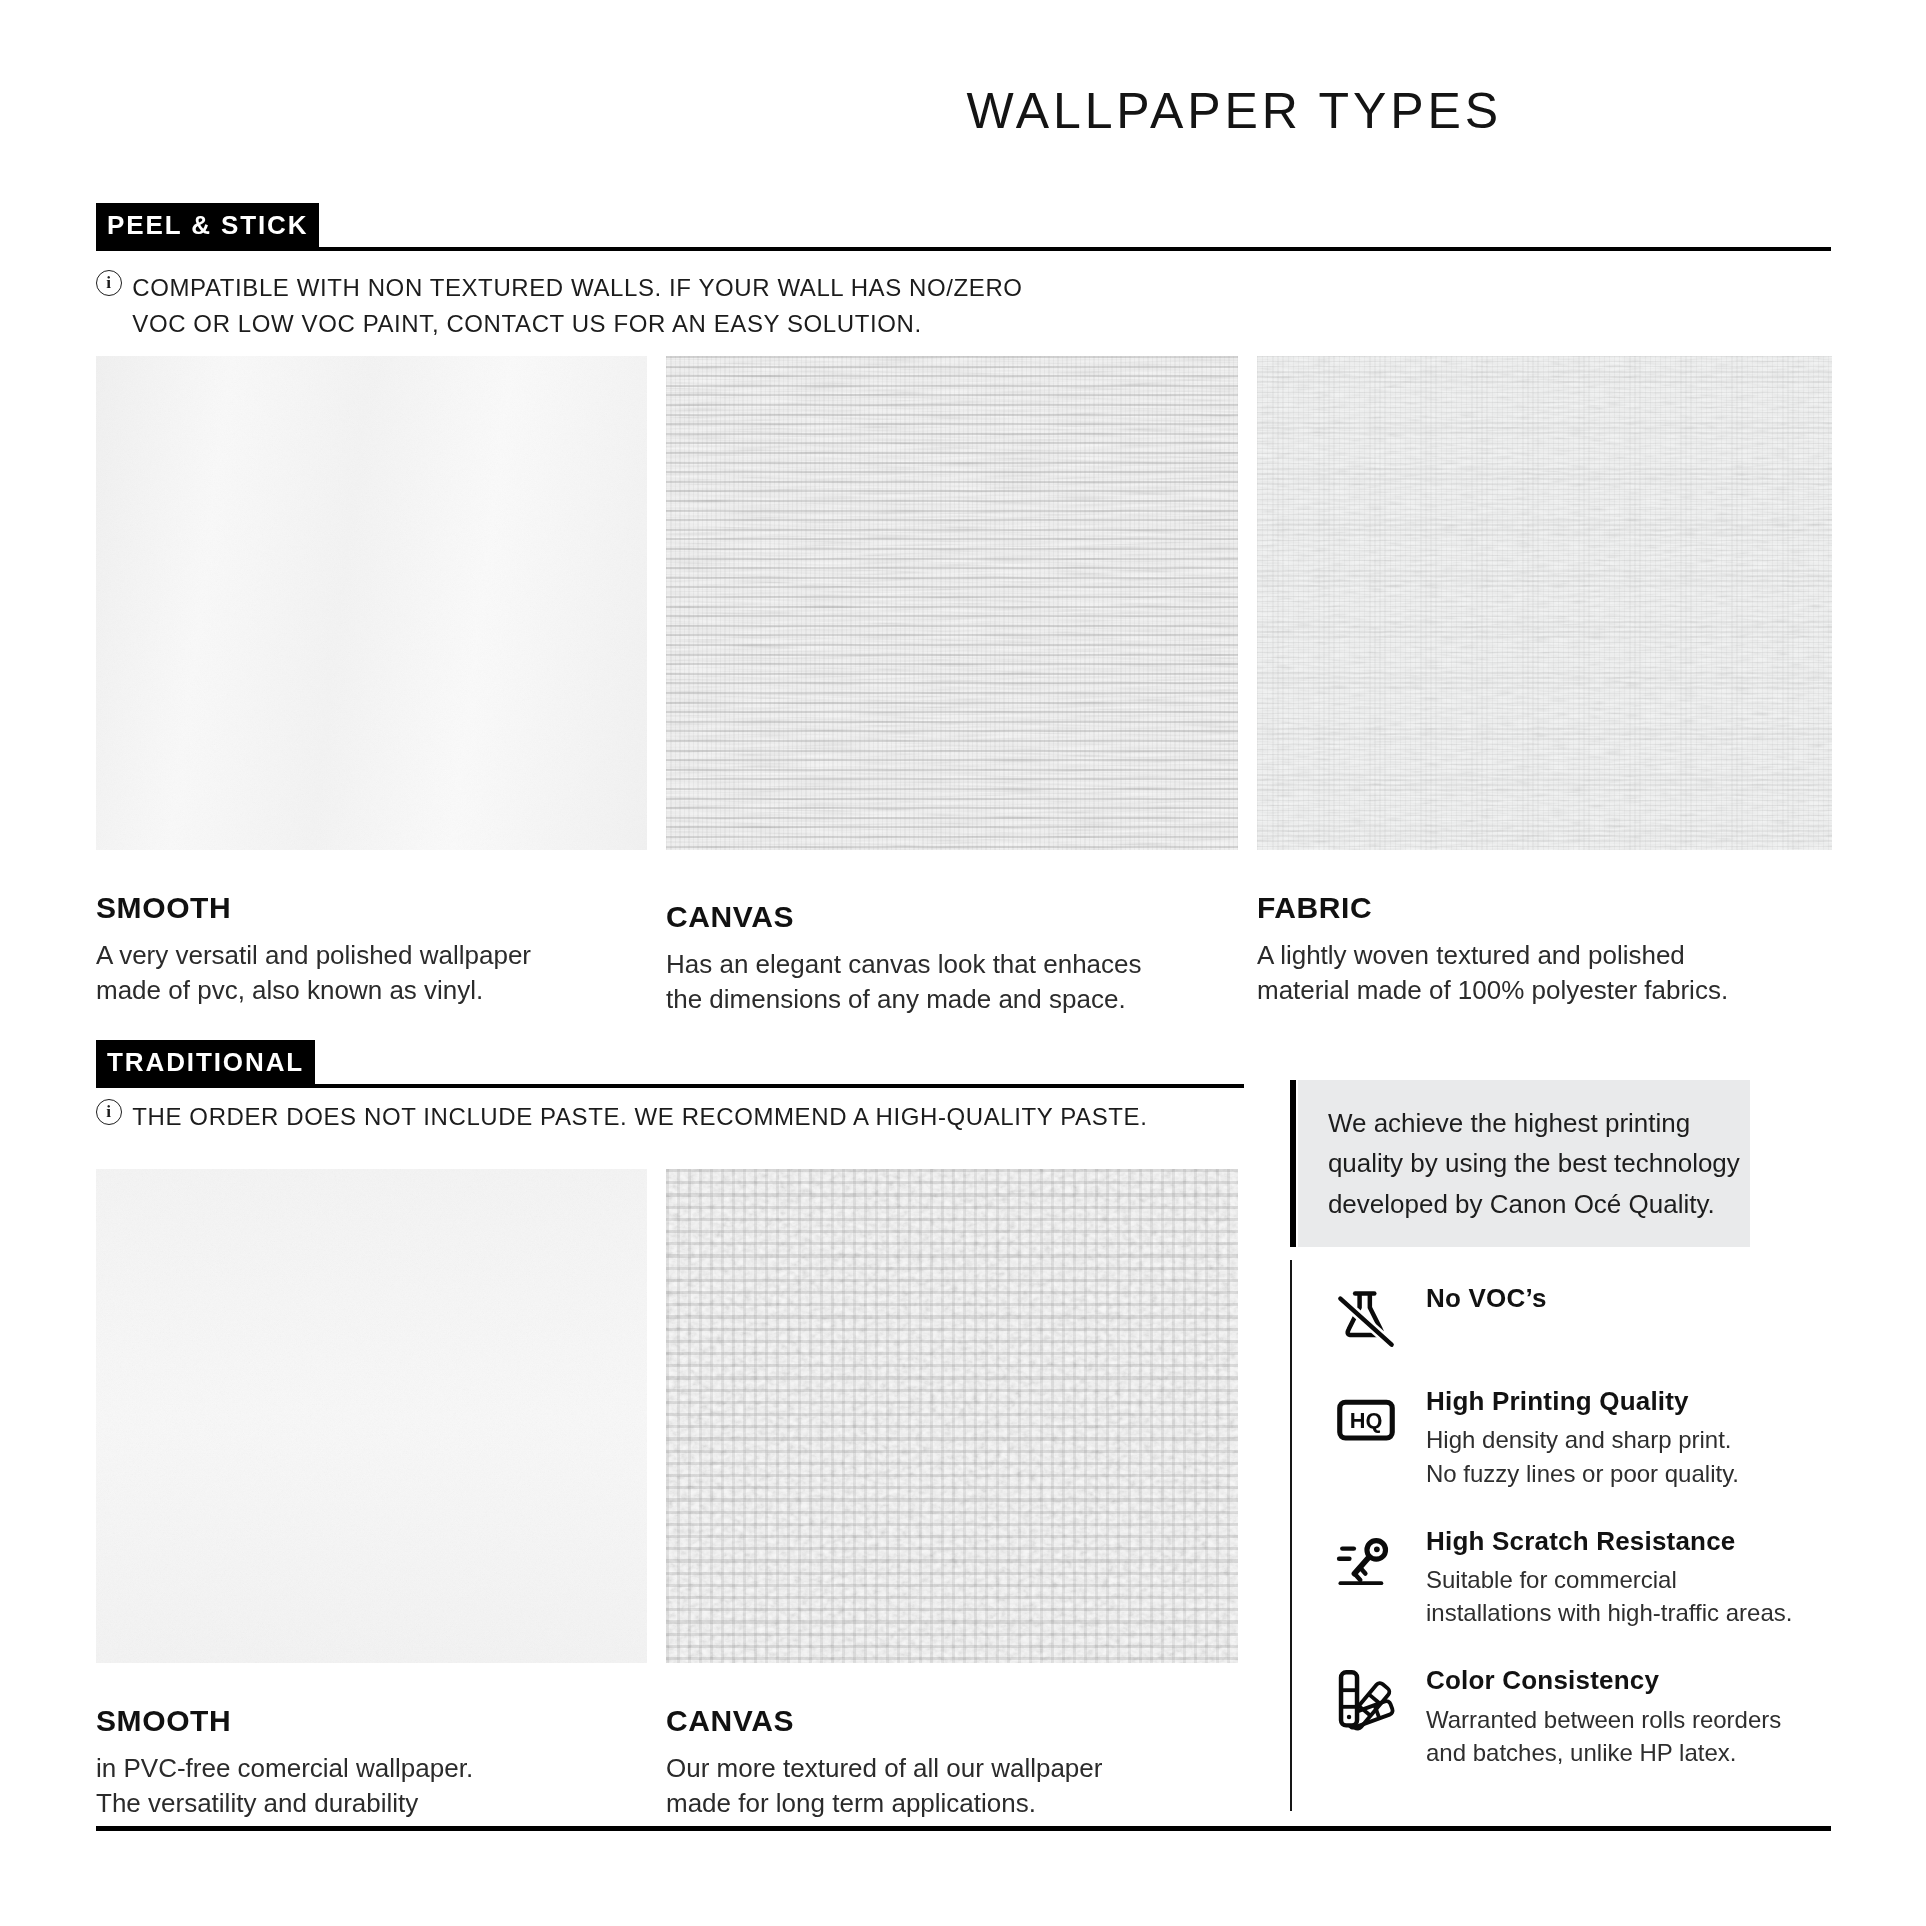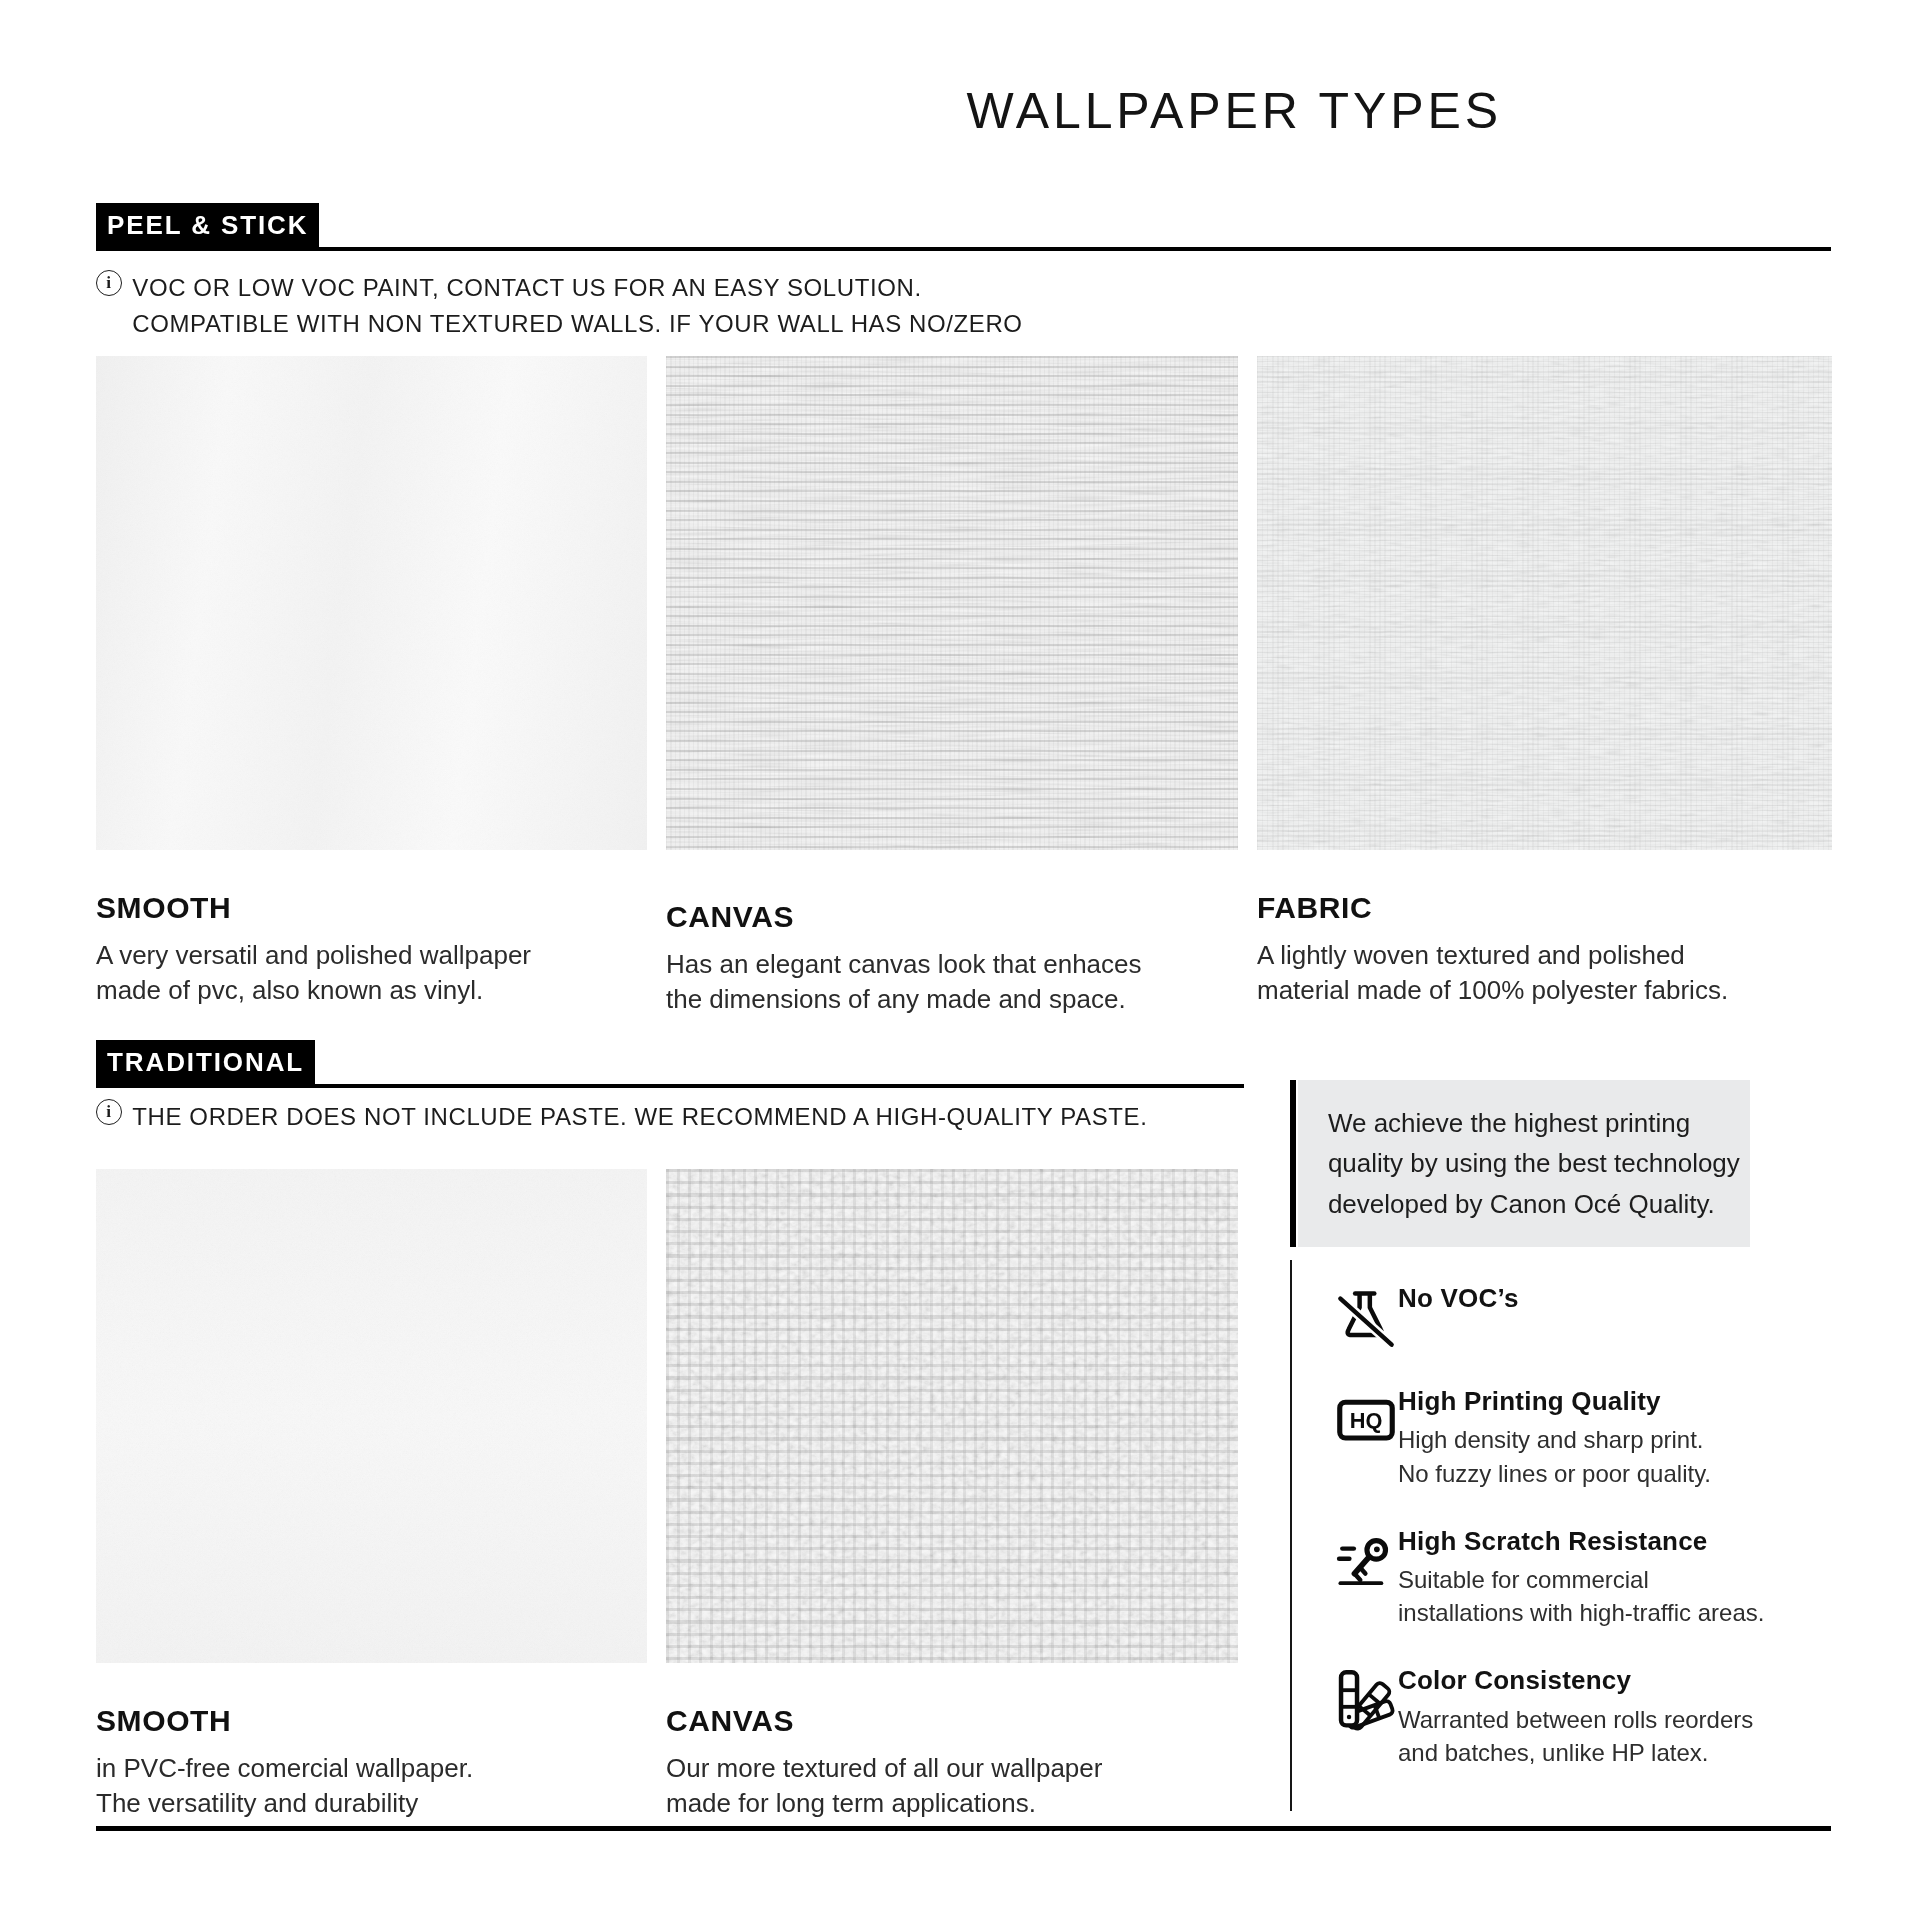--- a/index.html
+++ b/index.html
@@ -63,21 +63,21 @@
   
   .quote-box{position:absolute;left:1290px;top:1080px;width:458px;display:flex;}
   .quote-bar{width:5.8px;background:#000;flex:none;}
   .quote-body{
     flex:1;background:#e9eaeb;margin-left:2.6px;padding:23px 10.3px 23px 29.5px;
     font-size:26px;line-height:1.55;color:#1d1d1d;
   }
   .quote-body .ln{display:block;white-space:nowrap;}
   .v-divider{position:absolute;left:1290px;top:1260px;width:1.9px;height:551px;background:#161616;}
   .features{position:absolute;left:1334px;top:1283px;width:514px;}
-  .feature{display:flex;margin-bottom:36px;align-items:flex-start;}
+  .feature{display:flex;gap:28px;margin-bottom:36px;align-items:flex-start;}
   .f-icon{width:64px;height:67px;flex:none;}
   .f-icon svg{width:64px;height:67px;}
   .f-text{flex:1;}
   .f-title{font-size:26px;font-weight:700;color:#121212;letter-spacing:0.2px;white-space:nowrap;}
   .f-desc{margin-top:6.4px;font-size:24px;line-height:1.38;color:#2e2e2e;}
   .f-desc .ln{display:block;white-space:nowrap;}
   
   .bottom-rule{position:absolute;left:96px;top:1826px;width:1735px;height:5.1px;background:#000;}
 </style>
 </head>
@@ -85,22 +85,22 @@
 
 <div class="page-title">WALLPAPER TYPES</div>
 
 <div class="section-header peel">
   <span class="badge">PEEL &amp; STICK</span>
 </div>
 
 <div class="note n1">
   <span class="info-icon">i</span>
   <span>
+    <span class="ln">COMPATIBLE WITH NON TEXTURED WALLS. IF YOUR WALL HAS NO/ZERO</span>
     <span class="ln">VOC OR LOW VOC PAINT, CONTACT US FOR AN EASY SOLUTION.</span>
-    <span class="ln">COMPATIBLE WITH NON TEXTURED WALLS. IF YOUR WALL HAS NO/ZERO</span>
   </span>
 </div>
 
 <div class="row1">
   <div class="col">
     <div class="swatch tex-peel-smooth">
       <svg class="grain" viewBox="0 0 858 770" width="551" height="494">
         <filter id="g1">
             <feTurbulence type="fractalNoise" baseFrequency="0.9" numOctaves="2"></feTurbulence>
             <feColorMatrix type="saturate" values="0"></feColorMatrix>

